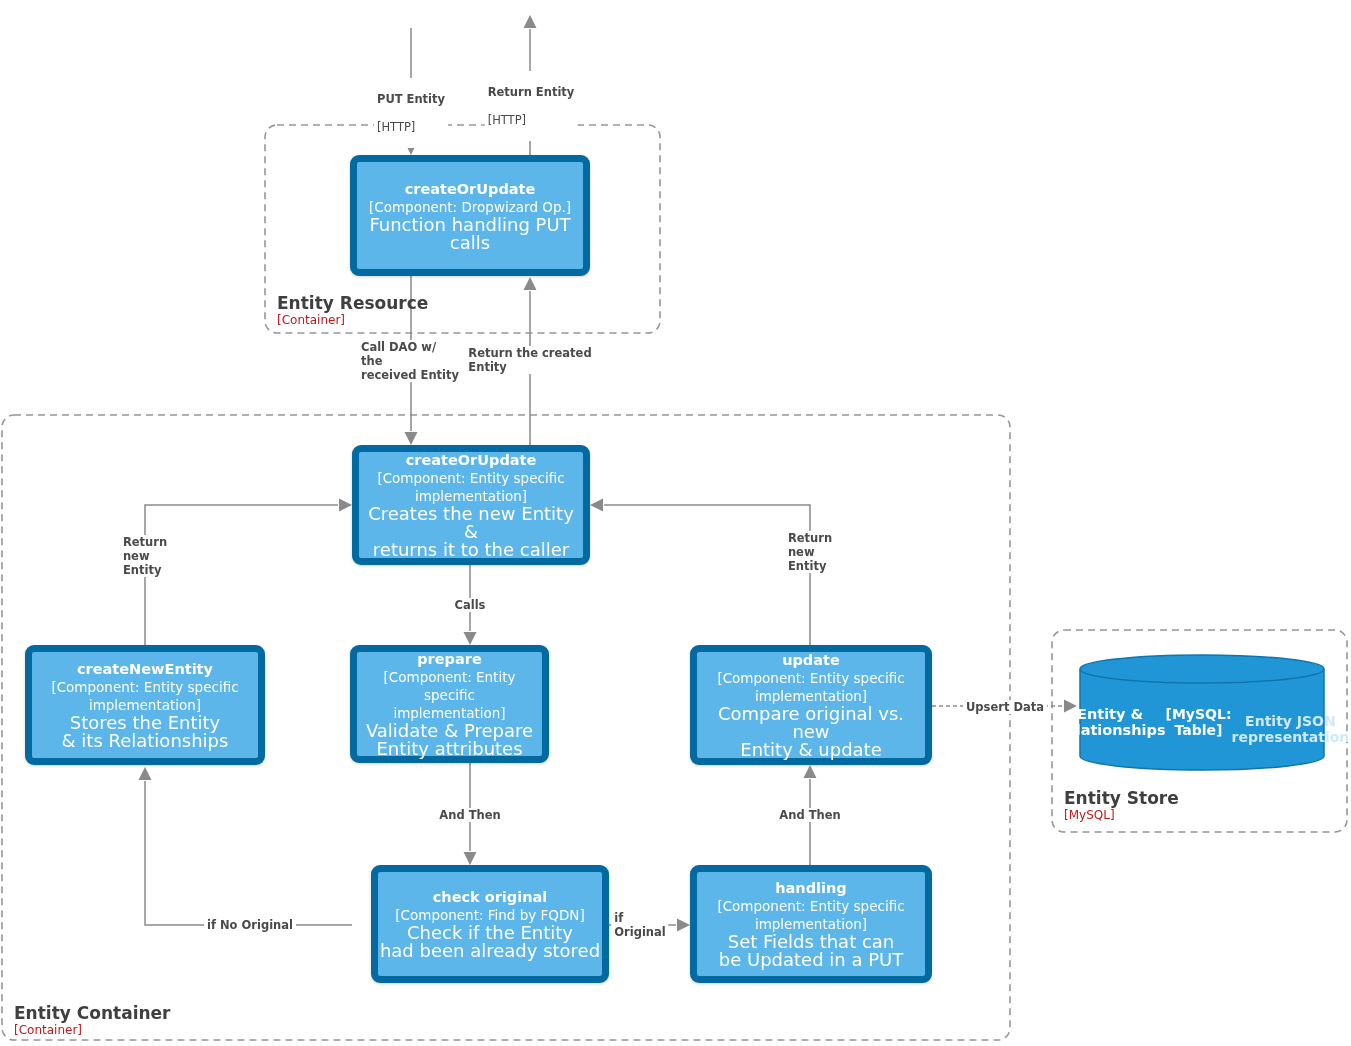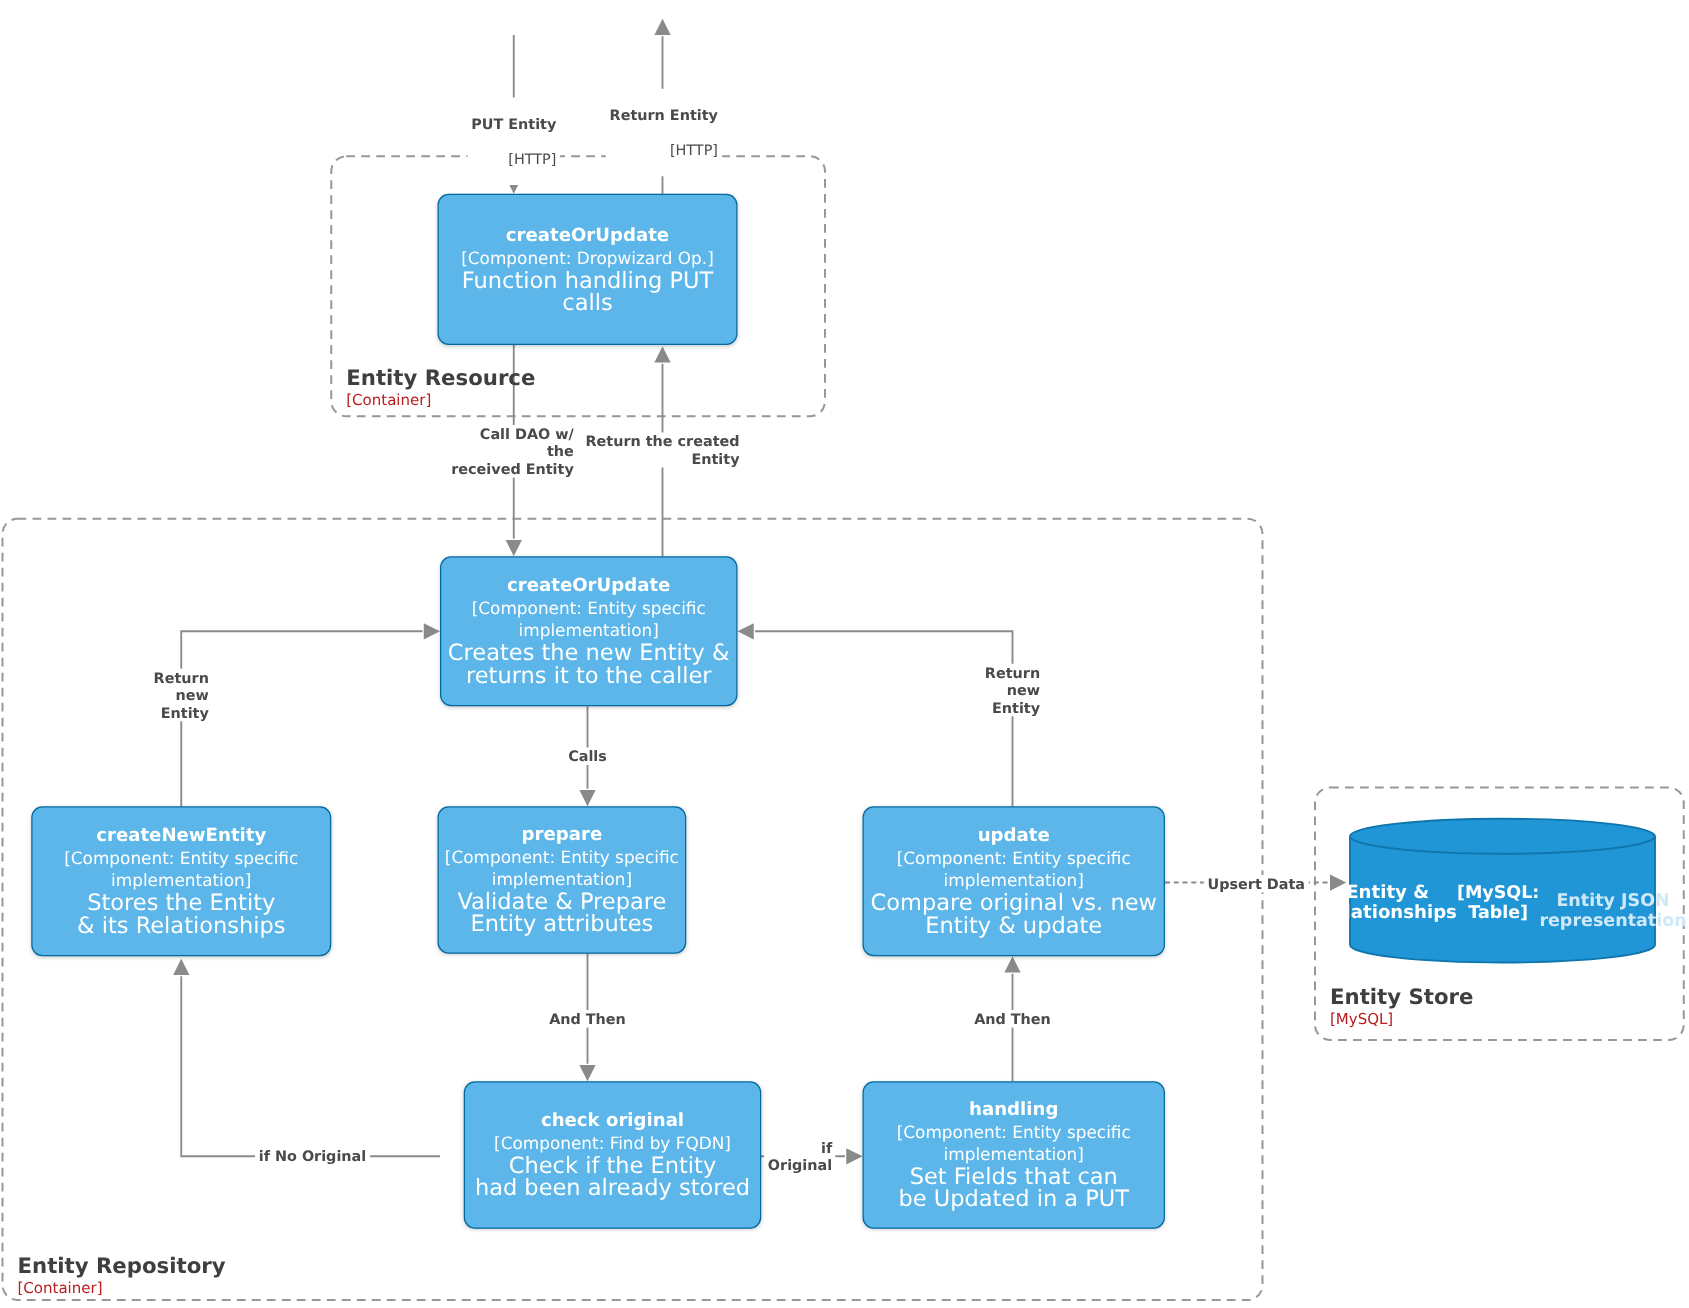--- a/index.html
+++ b/index.html
@@ -4,21 +4,21 @@
 <style>
   html,body{margin:0;padding:0;background:#ffffff;}
   .canvas{
     position:relative;width:1351px;height:1046px;background:#ffffff;overflow:hidden;
     font-family:"DejaVu Sans","Liberation Sans",sans-serif;
   }
   .layer{position:absolute;left:0;top:0;z-index:1;}
   
   .node{
     position:absolute;z-index:2;box-sizing:border-box;
-    background:#5cb6e9;border:1px solid #0369a1;border-radius:9px;
+    background:#5cb6e9;border:7px solid #0369a1;border-radius:9px;
     color:#ffffff;text-align:center;
     display:flex;flex-direction:column;justify-content:center;align-items:center;
     box-shadow:0 1px 3px rgba(0,0,0,0.18);
   }
   .node-title{font-size:14.5px;font-weight:bold;line-height:18px;white-space:pre-line;}
   .node-meta{font-size:13.5px;line-height:18px;white-space:pre-line;}
   .node-desc{font-size:18px;line-height:18px;white-space:pre-line;margin-top:0;}
   
   .db-text{
     position:absolute;z-index:2;text-align:center;color:#ffffff;
@@ -29,21 +29,21 @@
   .db-desc{font-size:14px;font-weight:bold;line-height:16px;margin-top:14px;color:#cfe9f8;}
   
   .container-label{position:absolute;z-index:2;color:#3f3f3f;}
   .cl-title{font-size:17px;font-weight:bold;line-height:20px;}
   .cl-sub{font-size:12px;line-height:15px;color:#b91c1c;}
   
   .edge-label{
     position:absolute;z-index:3;transform:translateX(-50%);
     background:#ffffff;padding:0 3px;
     color:#4a4a4a;font-size:11.5px;font-weight:bold;line-height:14px;
-    text-align:right;white-space:pre-line;
+    text-align:left;white-space:pre-line;
   }
   .el-main{display:block;}
   .el-tech{display:block;font-weight:normal;}
 </style>
 </head>
 <body>
 
 <div class="canvas">
 
   <svg class="layer" width="1351" height="1046" viewBox="0 0 1351 1046">
@@ -178,21 +178,21 @@
     <div class="db-title">Entity &amp; Relationships</div>
     <div class="db-meta">[MySQL: Table]</div>
     <div class="db-desc">Entity JSON representation</div>
   </div>
 
   <div class="container-label" style="left:277px;top:293px">
     <div class="cl-title">Entity Resource</div>
     <div class="cl-sub">[Container]</div>
   </div>
   <div class="container-label" style="left:14px;top:1003px">
-    <div class="cl-title">Entity Repository</div>
+    <div class="cl-title">Entity Container</div>
     <div class="cl-sub">[Container]</div>
   </div>
   <div class="container-label" style="left:1064px;top:788px">
     <div class="cl-title">Entity Store</div>
     <div class="cl-sub">[MySQL]</div>
   </div>
 
   <div class="edge-label" style="left:411px;top:78px">
     <span class="el-main">PUT Entity</span>
     <span class="el-tech">[HTTP]</span>

